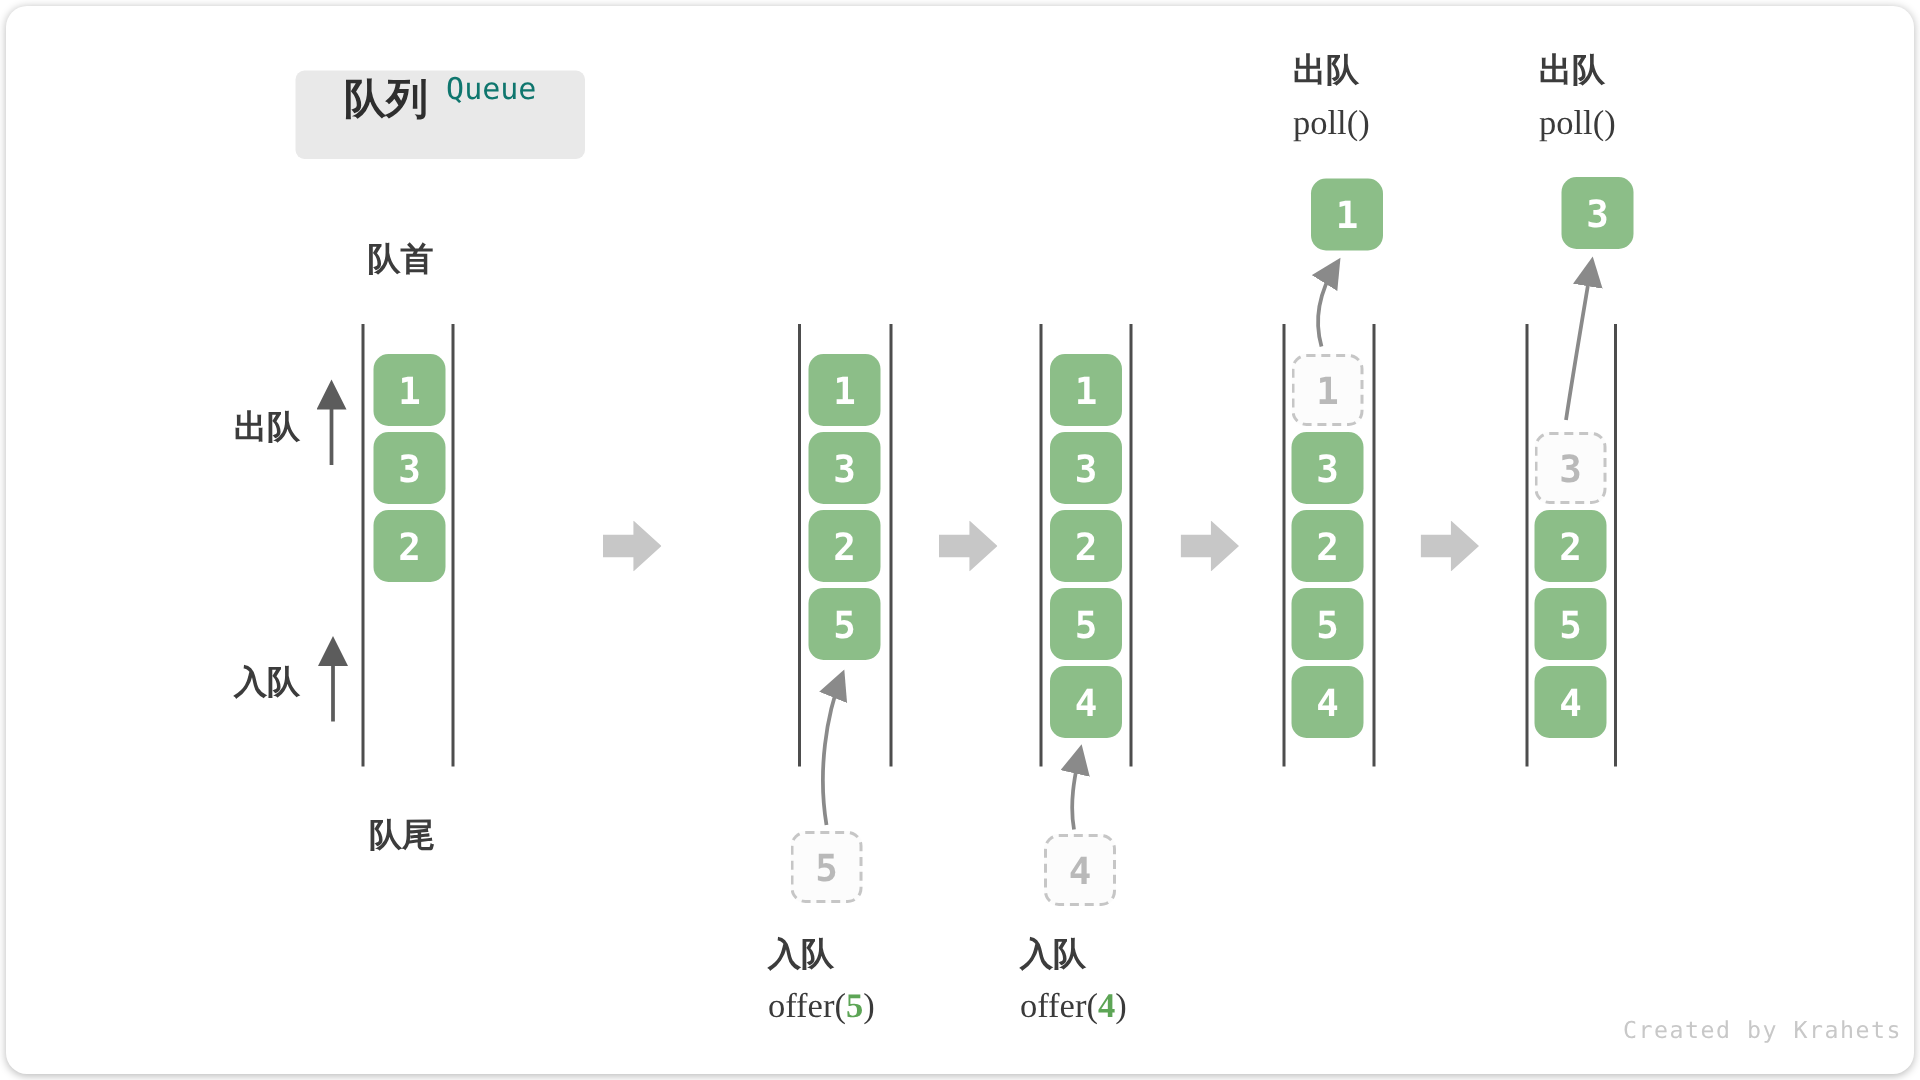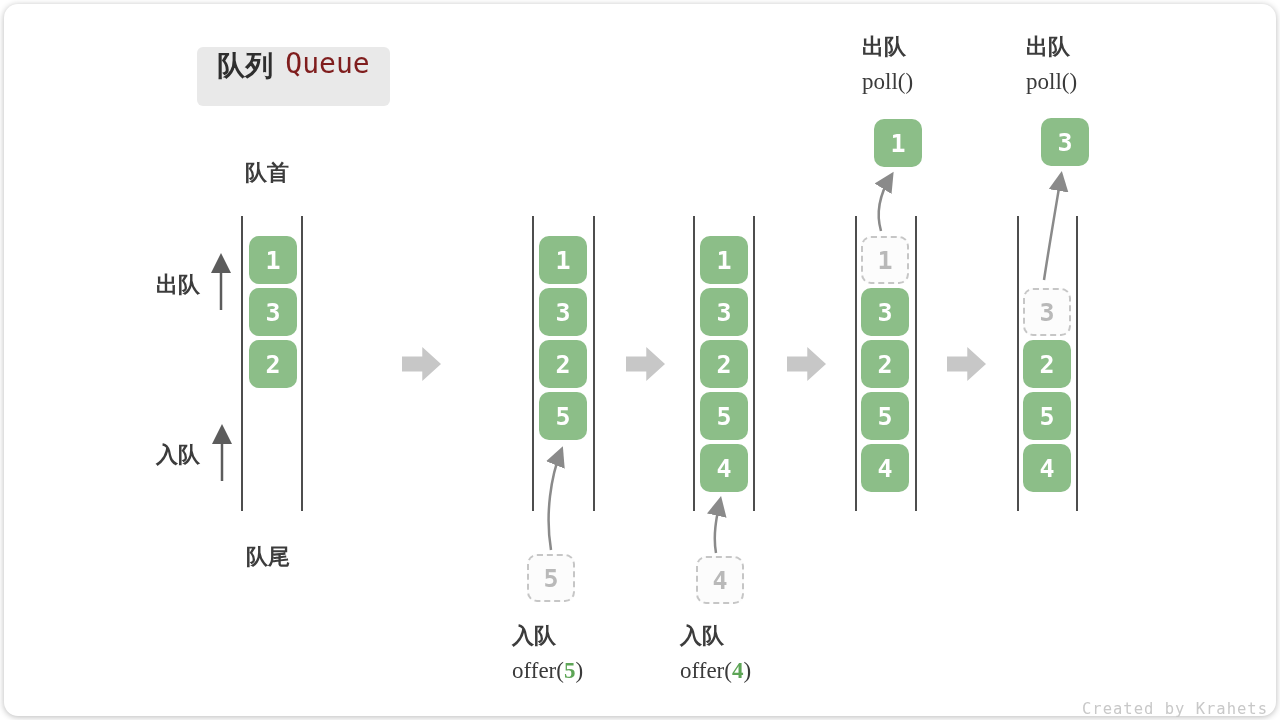--- a/index.html
+++ b/index.html
@@ -2,41 +2,41 @@
 <html><head>
 <meta charset="utf-8">
 <style>
   * { margin:0; padding:0; box-sizing:border-box; }
   html,body { width:1280px; height:720px; background:#ffffff; font-family:"Liberation Sans","DejaVu Sans",sans-serif; overflow:hidden; }
   .canvas { position:absolute; left:4px; top:4px; width:1272px; height:712px; background:#ffffff; border-radius:14px; box-shadow:0 1px 6px rgba(0,0,0,.28); }
   .layer { position:absolute; left:0; top:0; width:100%; height:100%; }
 
   .badge { position:absolute; left:169px; top:43px; width:193px; height:59px; background:#e9e9e9; border-radius:6px; display:flex; align-items:flex-start; justify-content:center; gap:12px;margin-left:24px; }
   .badge-zh { font-size:28px; font-weight:bold; color:#2e2e2e; }
-  .badge-en { font-size:28px; color:#7f1d1d; font-family:"DejaVu Sans Mono","Liberation Mono",monospace; }
+  .badge-en { font-size:20px; color:#0f766e; font-family:"DejaVu Sans Mono","Liberation Mono",monospace; }
 
   .cjk-label { position:absolute; font-size:22px; font-weight:bold; color:#3c3c3c; white-space:nowrap; }
 
   .vline { position:absolute; top:212px; height:295px; width:2px; background:#4d4d4d; }
 
   .qbox { position:absolute; width:48px; height:48px; border-radius:10px; background:#8cbe88;
           color:#ffffff; font-family:"DejaVu Sans Mono","Liberation Mono",monospace; font-weight:bold; font-size:25px;
           display:flex; align-items:center; justify-content:center; }
   .qbox.dashed { background:#fcfcfc; border:2px dashed #c6c6c6; color:#b9b9b9; }
 
   .blk-arrow { position:absolute; top:343px; width:39px; height:34px; background:#c7c7c7;
                clip-path:polygon(0 28%, 52% 28%, 52% 0, 100% 50%, 52% 100%, 52% 72%, 0 72%); }
 
   .op-head, .op-foot { position:absolute; white-space:nowrap; }
   .op-line1 { font-size:22px; font-weight:bold; color:#3c3c3c; }
   .op-line2 { margin-top:7px; font-size:23px; color:#3a3a3a; font-family:Liberation Serif, serif; }
   .op-line2 .green { color:#5da556; font-weight:bold; }
 
   .watermark { position:absolute; left:1078px; top:674px; font-size:15.5px; color:#c8c8c8;
-               font-family:"DejaVu Sans Mono","Liberation Mono",monospace; letter-spacing:1px;margin-top:22px; }
+               font-family:"DejaVu Sans Mono","Liberation Mono",monospace; letter-spacing:1px; }
 
   svg.overlay { position:absolute; left:0; top:0; pointer-events:none; }
 </style>
 </head>
 <body>
 
 <div class="canvas">
 
   <div class="badge">
     <span class="badge-zh">队列</span>

